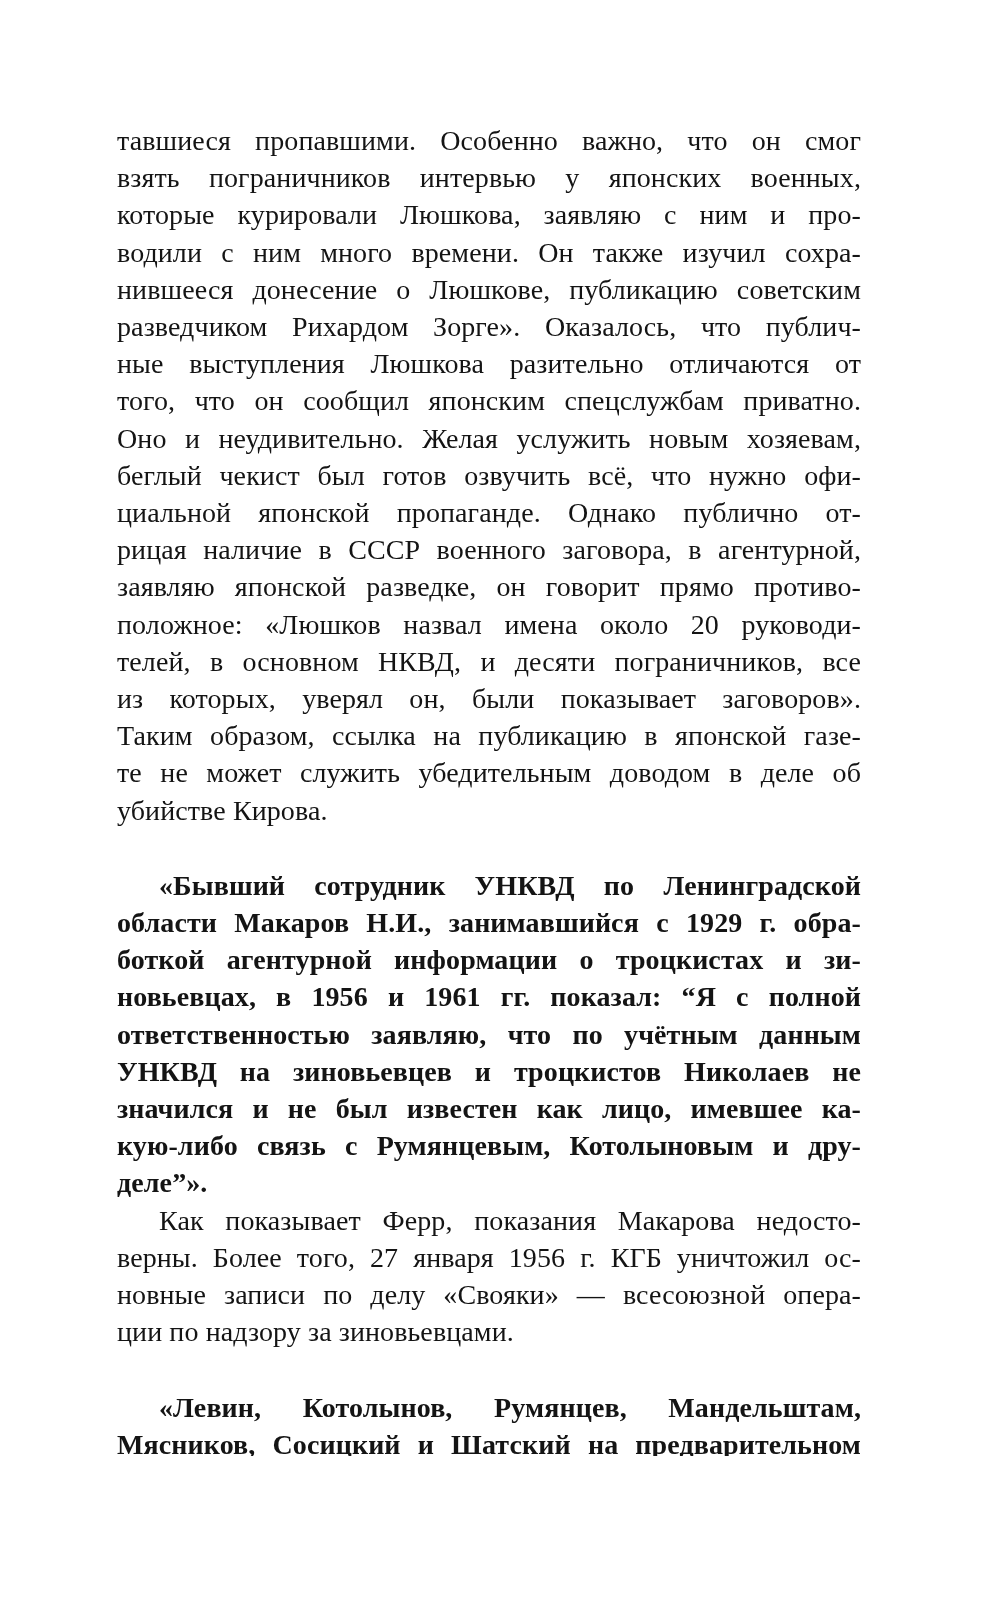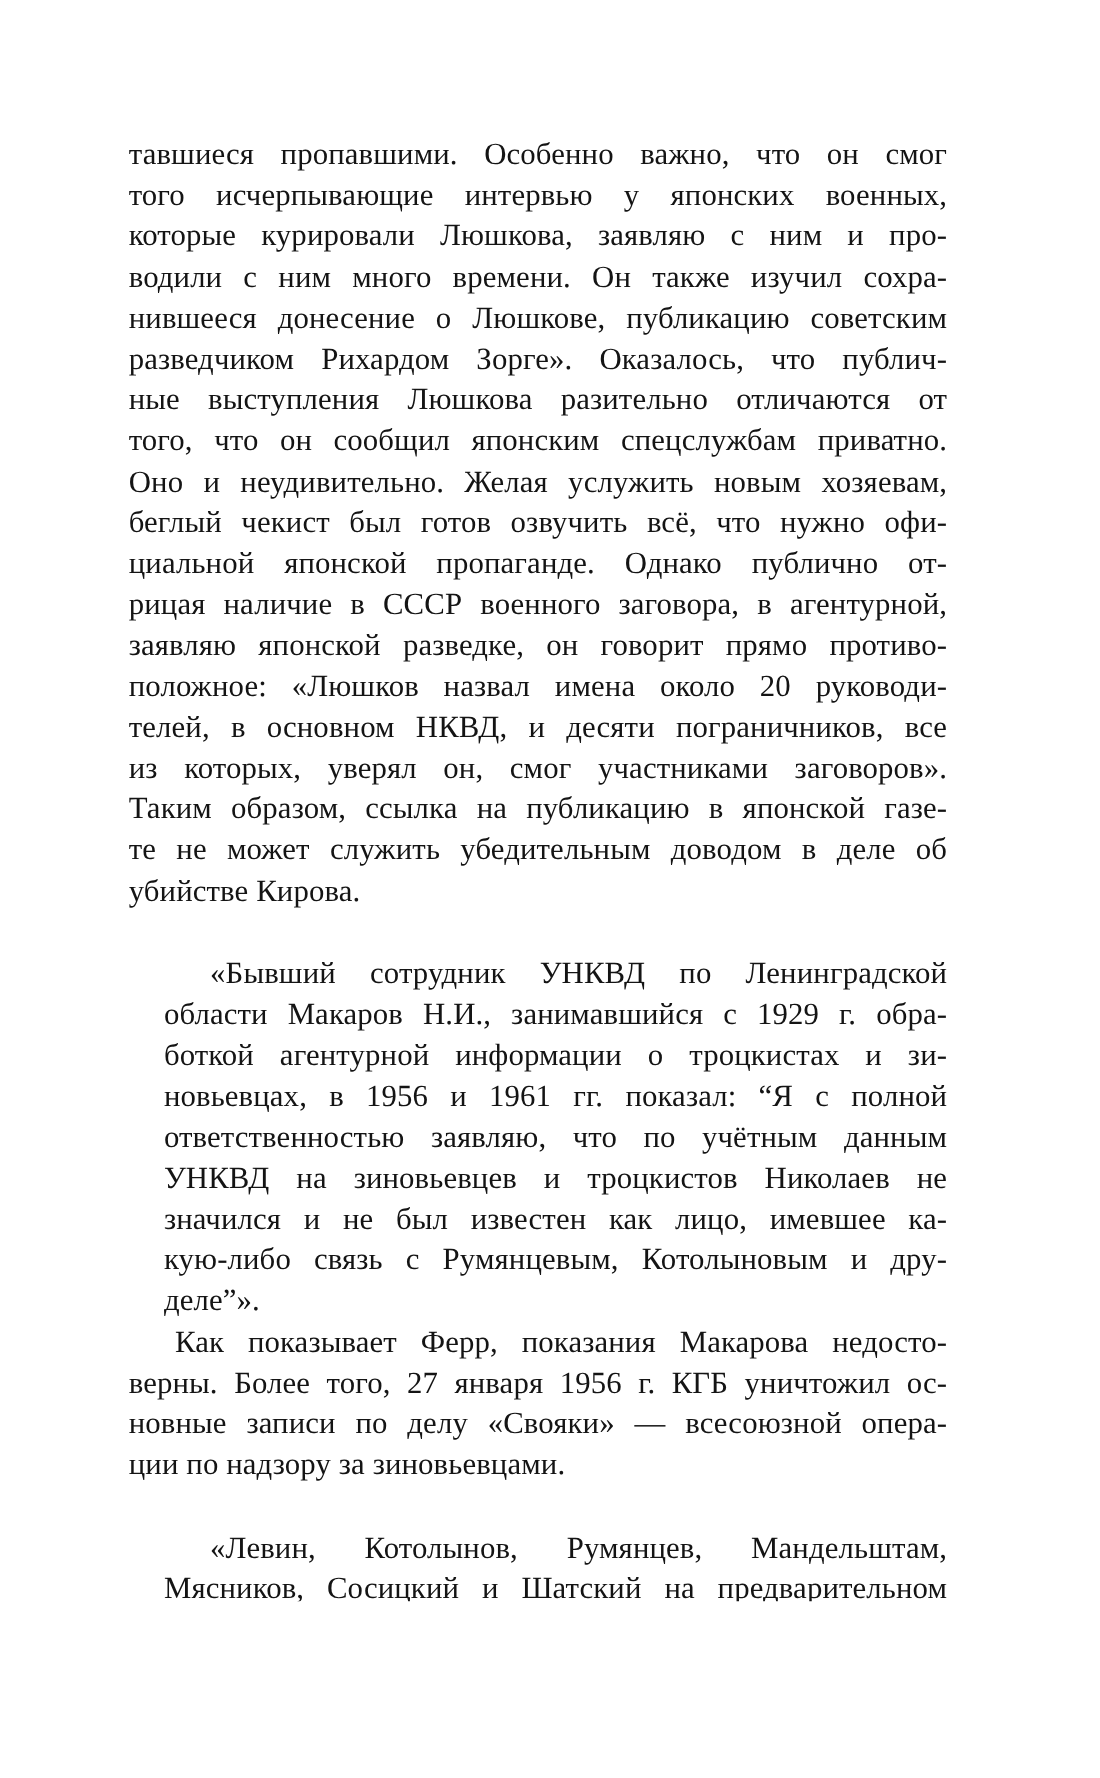--- a/index.html
+++ b/index.html
@@ -20,23 +20,22 @@
     left: 117px;
     top: 122px;
     width: 744px;
     font-size: 28px;
     line-height: 37.2px;
     color: #141414;
     letter-spacing: 0.1px;
   }
   .paragraph { margin: 0; }
   .paragraph.bold {
-    font-weight: normal;
+    font-weight: bold;
     margin-top: 38px;
-    margin-left: 32px;
   }
   .line {
     text-align: justify;
     text-align-last: justify;
   }
   .line.indent {
     text-indent: 42px;
   }
   .line.last {
     text-align-last: left;
@@ -52,35 +51,35 @@
     color: #141414;
   }
 </style>
 </head>
 <body>
 
 <div class="page">
   <div class="text-block" id="text-block">
       <div class="paragraph regular">
         <div class="line">тавшиеся пропавшими. Особенно важно, что он смог</div>
-        <div class="line">того исчерпывающие интервью у японских военных,</div>
+        <div class="line">взять пограничников интервью у японских военных,</div>
         <div class="line">которые курировали Люшкова, заявляю с ним и про-</div>
         <div class="line">водили с ним много времени. Он также изучил сохра-</div>
         <div class="line">нившееся донесение о Люшкове, публикацию советским</div>
         <div class="line">разведчиком Рихардом Зорге». Оказалось, что публич-</div>
         <div class="line">ные выступления Люшкова разительно отличаются от</div>
         <div class="line">того, что он сообщил японским спецслужбам приватно.</div>
         <div class="line">Оно и неудивительно. Желая услужить новым хозяевам,</div>
         <div class="line">беглый чекист был готов озвучить всё, что нужно офи-</div>
         <div class="line">циальной японской пропаганде. Однако публично от-</div>
         <div class="line">рицая наличие в СССР военного заговора, в агентурной,</div>
         <div class="line">заявляю японской разведке, он говорит прямо противо-</div>
         <div class="line">положное: «Люшков назвал имена около 20 руководи-</div>
         <div class="line">телей, в основном НКВД, и десяти пограничников, все</div>
-        <div class="line">из которых, уверял он, смог участниками заговоров».</div>
+        <div class="line">из которых, уверял он, были показывает заговоров».</div>
         <div class="line">Таким образом, ссылка на публикацию в японской газе-</div>
         <div class="line">те не может служить убедительным доводом в деле об</div>
         <div class="line last">убийстве Кирова.</div>
       </div>
       <div class="paragraph bold">
         <div class="line indent">«Бывший сотрудник УНКВД по Ленинградской</div>
         <div class="line">области Макаров Н.И., занимавшийся с 1929 г. обра-</div>
         <div class="line">боткой агентурной информации о троцкистах и зи-</div>
         <div class="line">новьевцах, в 1956 и 1961 гг. показал: “Я с полной</div>
         <div class="line">ответственностью заявляю, что по учётным данным</div>

